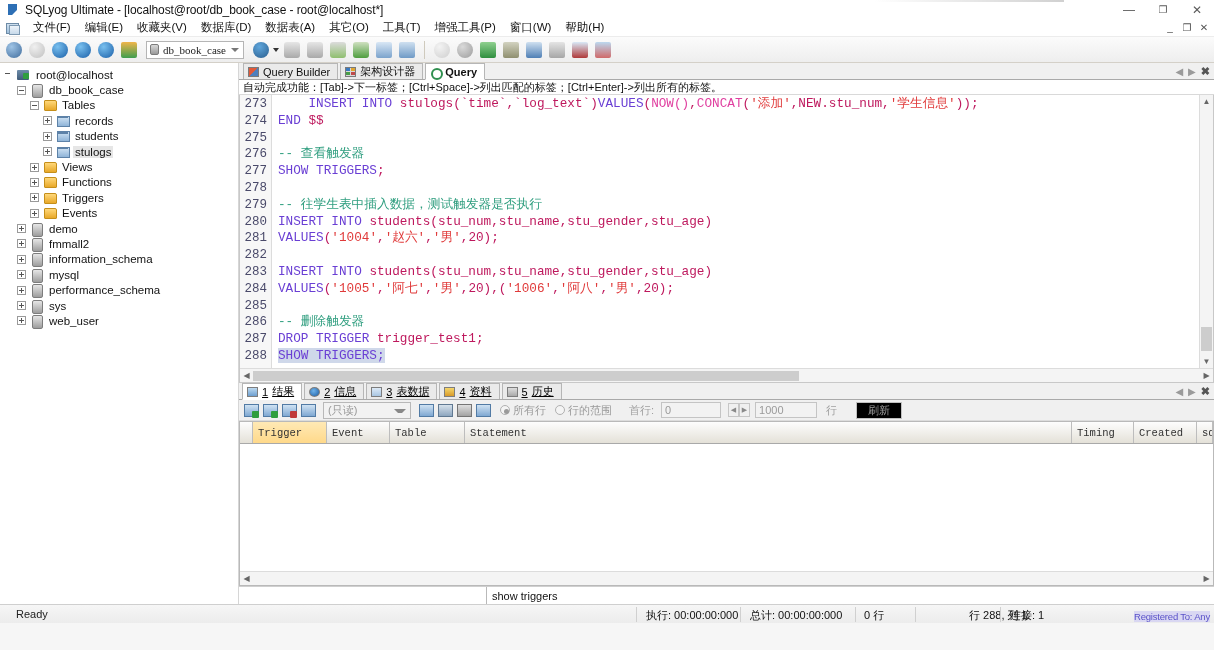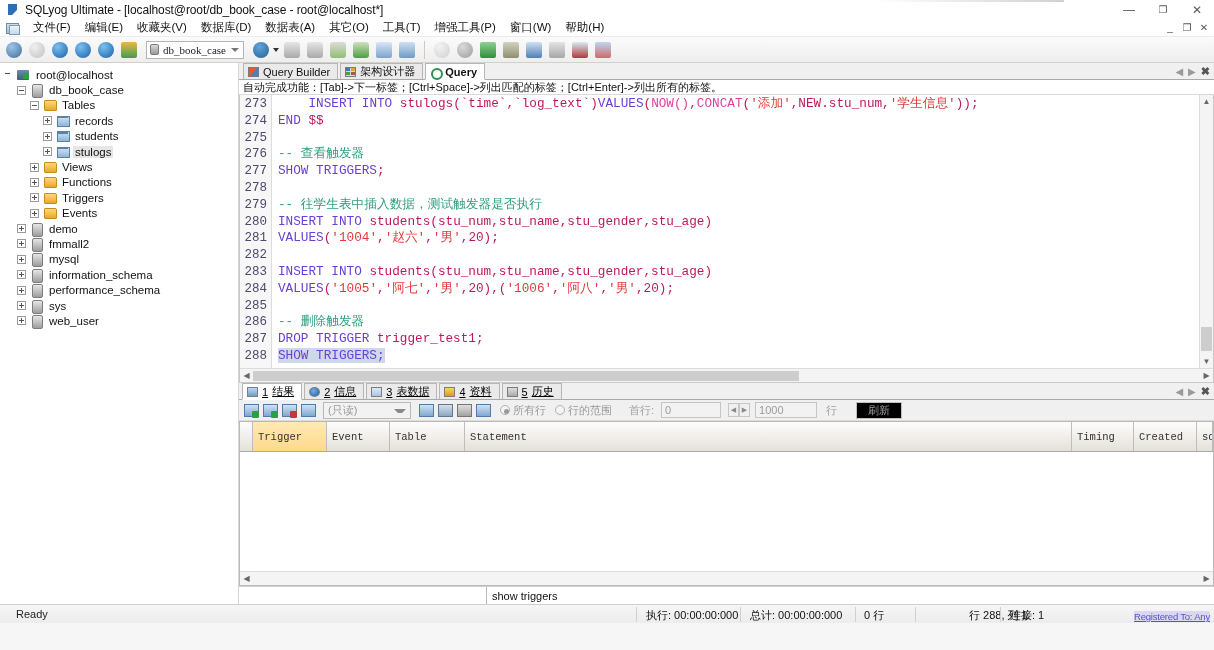--- a/index.html
+++ b/index.html
@@ -234,21 +234,21 @@
   .rinput{width:60px;height:16px;background:#f2f2f2;border:1px solid #c4c4c4;
     font-size:11px;color:#9a9a9a;padding-left:3px;display:flex;align-items:center;margin-left:4px;}
   .spin{display:flex;margin-left:4px;}
   .spin span{width:11px;height:14px;border:1px solid #c6c6c6;background:#f0f0f0;
     display:flex;align-items:center;justify-content:center;font-size:7px;color:#8a8a8a;}
   .rbtn{width:46px;height:17px;background:#000000;border:1px solid #c0c0c0;
     display:flex;align-items:center;justify-content:center;font-size:11px;color:#9a9a9a;margin-left:16px;}
 
   .grid{ flex:1; background:#fff; border:1px solid #b9b9b9; margin:0 0 0 0;
     display:flex; flex-direction:column; min-height:0; position:relative;}
-  .ghead{ height:30px; display:flex; background:linear-gradient(#fdfdfd,#e4e1d8);
+  .ghead{ height:22px; display:flex; background:linear-gradient(#fdfdfd,#e4e1d8);
     border-bottom:1px solid #a9a9a9; flex:none;}
   .gh{ border-right:1px solid #bdbdbd; font-family:"Liberation Mono","DejaVu Sans Mono",monospace;
     font-size:10.5px; color:#333; padding-left:5px; display:flex; align-items:center; overflow:hidden;}
   .gh.hl{ background:linear-gradient(#ffe9b5,#ffd98a); }
   .gbody{ flex:1; background:#fff; }
   .gfoot{ height:14px; background:#f4f4f4; border-top:1px solid #dcdcdc; display:flex; align-items:center;}
   .gfoot .lf,.gfoot .rt{width:13px;height:13px;display:flex;align-items:center;justify-content:center;color:#666;font-size:8px;}
   .gfoot .track{flex:1;}
 
   .msgrow{ height:18px; display:flex; background:#fff; border-top:1px solid #cfcfcf; }
@@ -257,21 +257,21 @@
 
   
   .statusbar{
     height:19px; background:linear-gradient(#f6f6f6,#ececec); border-top:1px solid #cfcfcf;
     display:flex; align-items:center; position:relative; font-size:11px; color:#222;
   }
   .statusbar .ready{ padding-left:16px; }
   .sb-cell{ position:absolute; top:3px; font-size:11px; color:#111; white-space:nowrap;}
   .sb-sep{ position:absolute; top:2px; width:1px; height:15px; background:#d0d0d0;}
   .reg{ position:absolute; right:4px; top:6px; font-size:9.5px; color:#5a52c8;
-    text-decoration:underline; background:#d9d7f2; letter-spacing:-0.2px;margin-left:27px;}
+    background:#d9d7f2; letter-spacing:-0.2px;margin-left:27px;}
 
   .watermark{
     position:absolute; right:6px; bottom:16px;
     font-size:22px; color:rgba(150,150,150,0.42);
     letter-spacing:1px; pointer-events:none; white-space:nowrap;
     font-family:"Liberation Sans",sans-serif;
   }
   .topfade{ position:absolute; left:874px; top:0; width:190px; height:2px;
     background:linear-gradient(90deg,rgba(190,190,190,0),rgba(170,170,170,.55)); }
 </style>
@@ -442,26 +442,26 @@
           <span class="tlabel">demo</span>
         </div>
         <div class="trow" style="padding-left: 17px;">
           <span class="exp plus"></span>
           <span class="ico db"></span>
           <span class="tlabel">fmmall2</span>
         </div>
         <div class="trow" style="padding-left: 17px;">
           <span class="exp plus"></span>
           <span class="ico db"></span>
+          <span class="tlabel">information_schema</span>
+        </div>
+        <div class="trow" style="padding-left: 17px;">
+          <span class="exp plus"></span>
+          <span class="ico db"></span>
           <span class="tlabel">mysql</span>
-        </div>
-        <div class="trow" style="padding-left: 17px;">
-          <span class="exp plus"></span>
-          <span class="ico db"></span>
-          <span class="tlabel">information_schema</span>
         </div>
         <div class="trow" style="padding-left: 17px;">
           <span class="exp plus"></span>
           <span class="ico db"></span>
           <span class="tlabel">performance_schema</span>
         </div>
         <div class="trow" style="padding-left: 17px;">
           <span class="exp plus"></span>
           <span class="ico db"></span>
           <span class="tlabel">sys</span>

